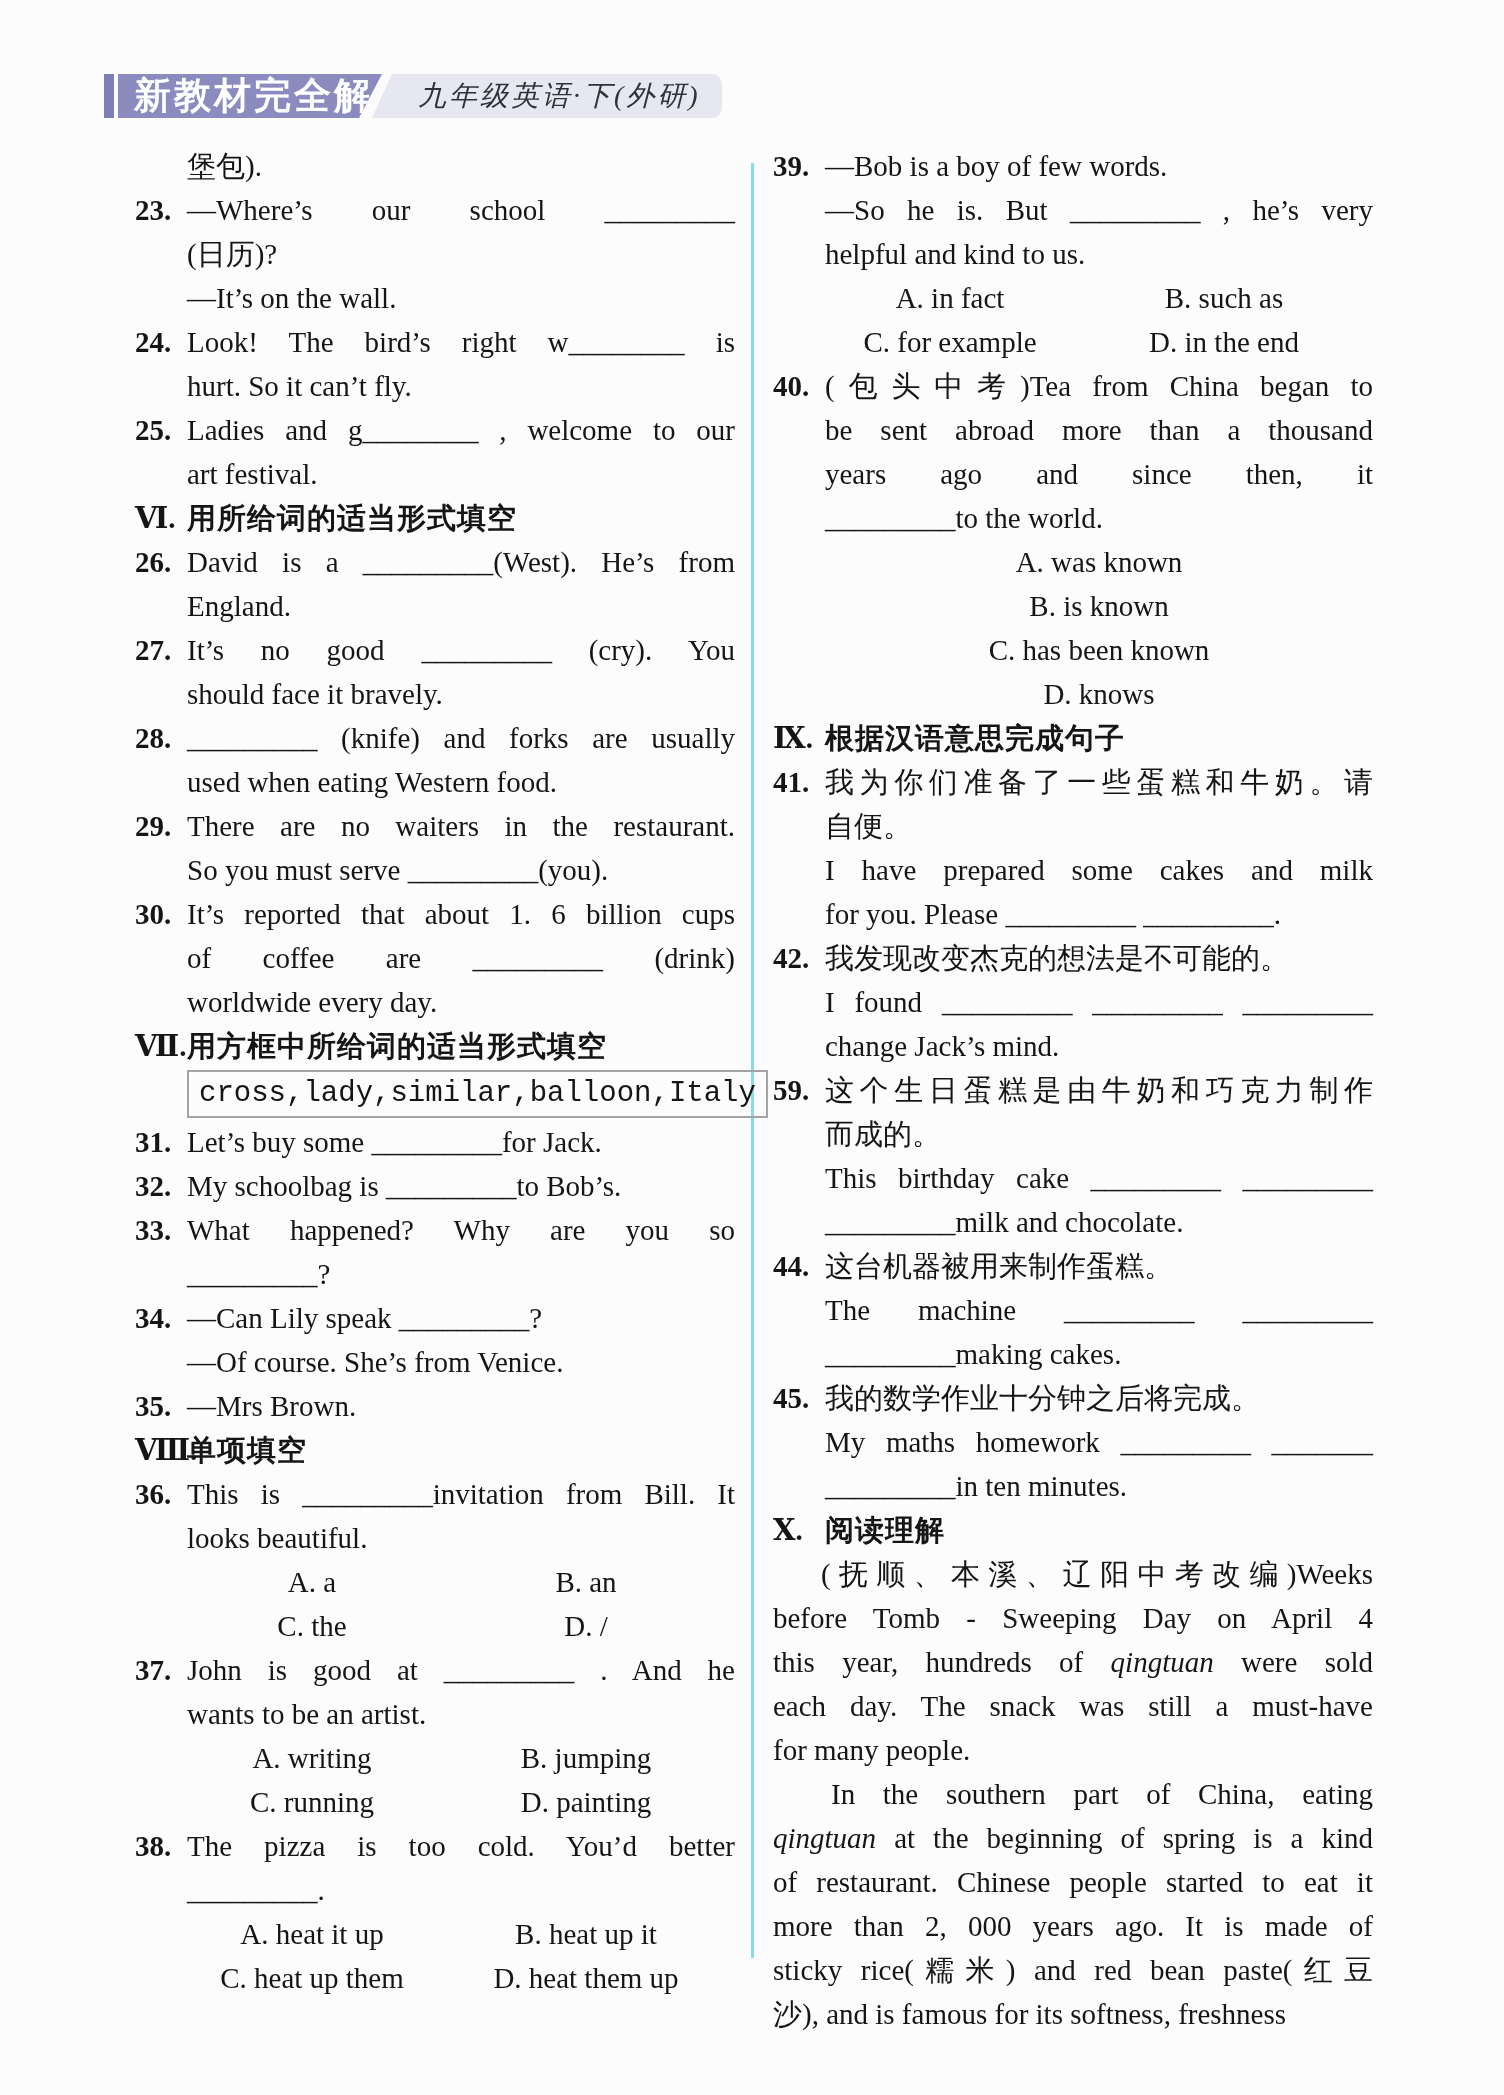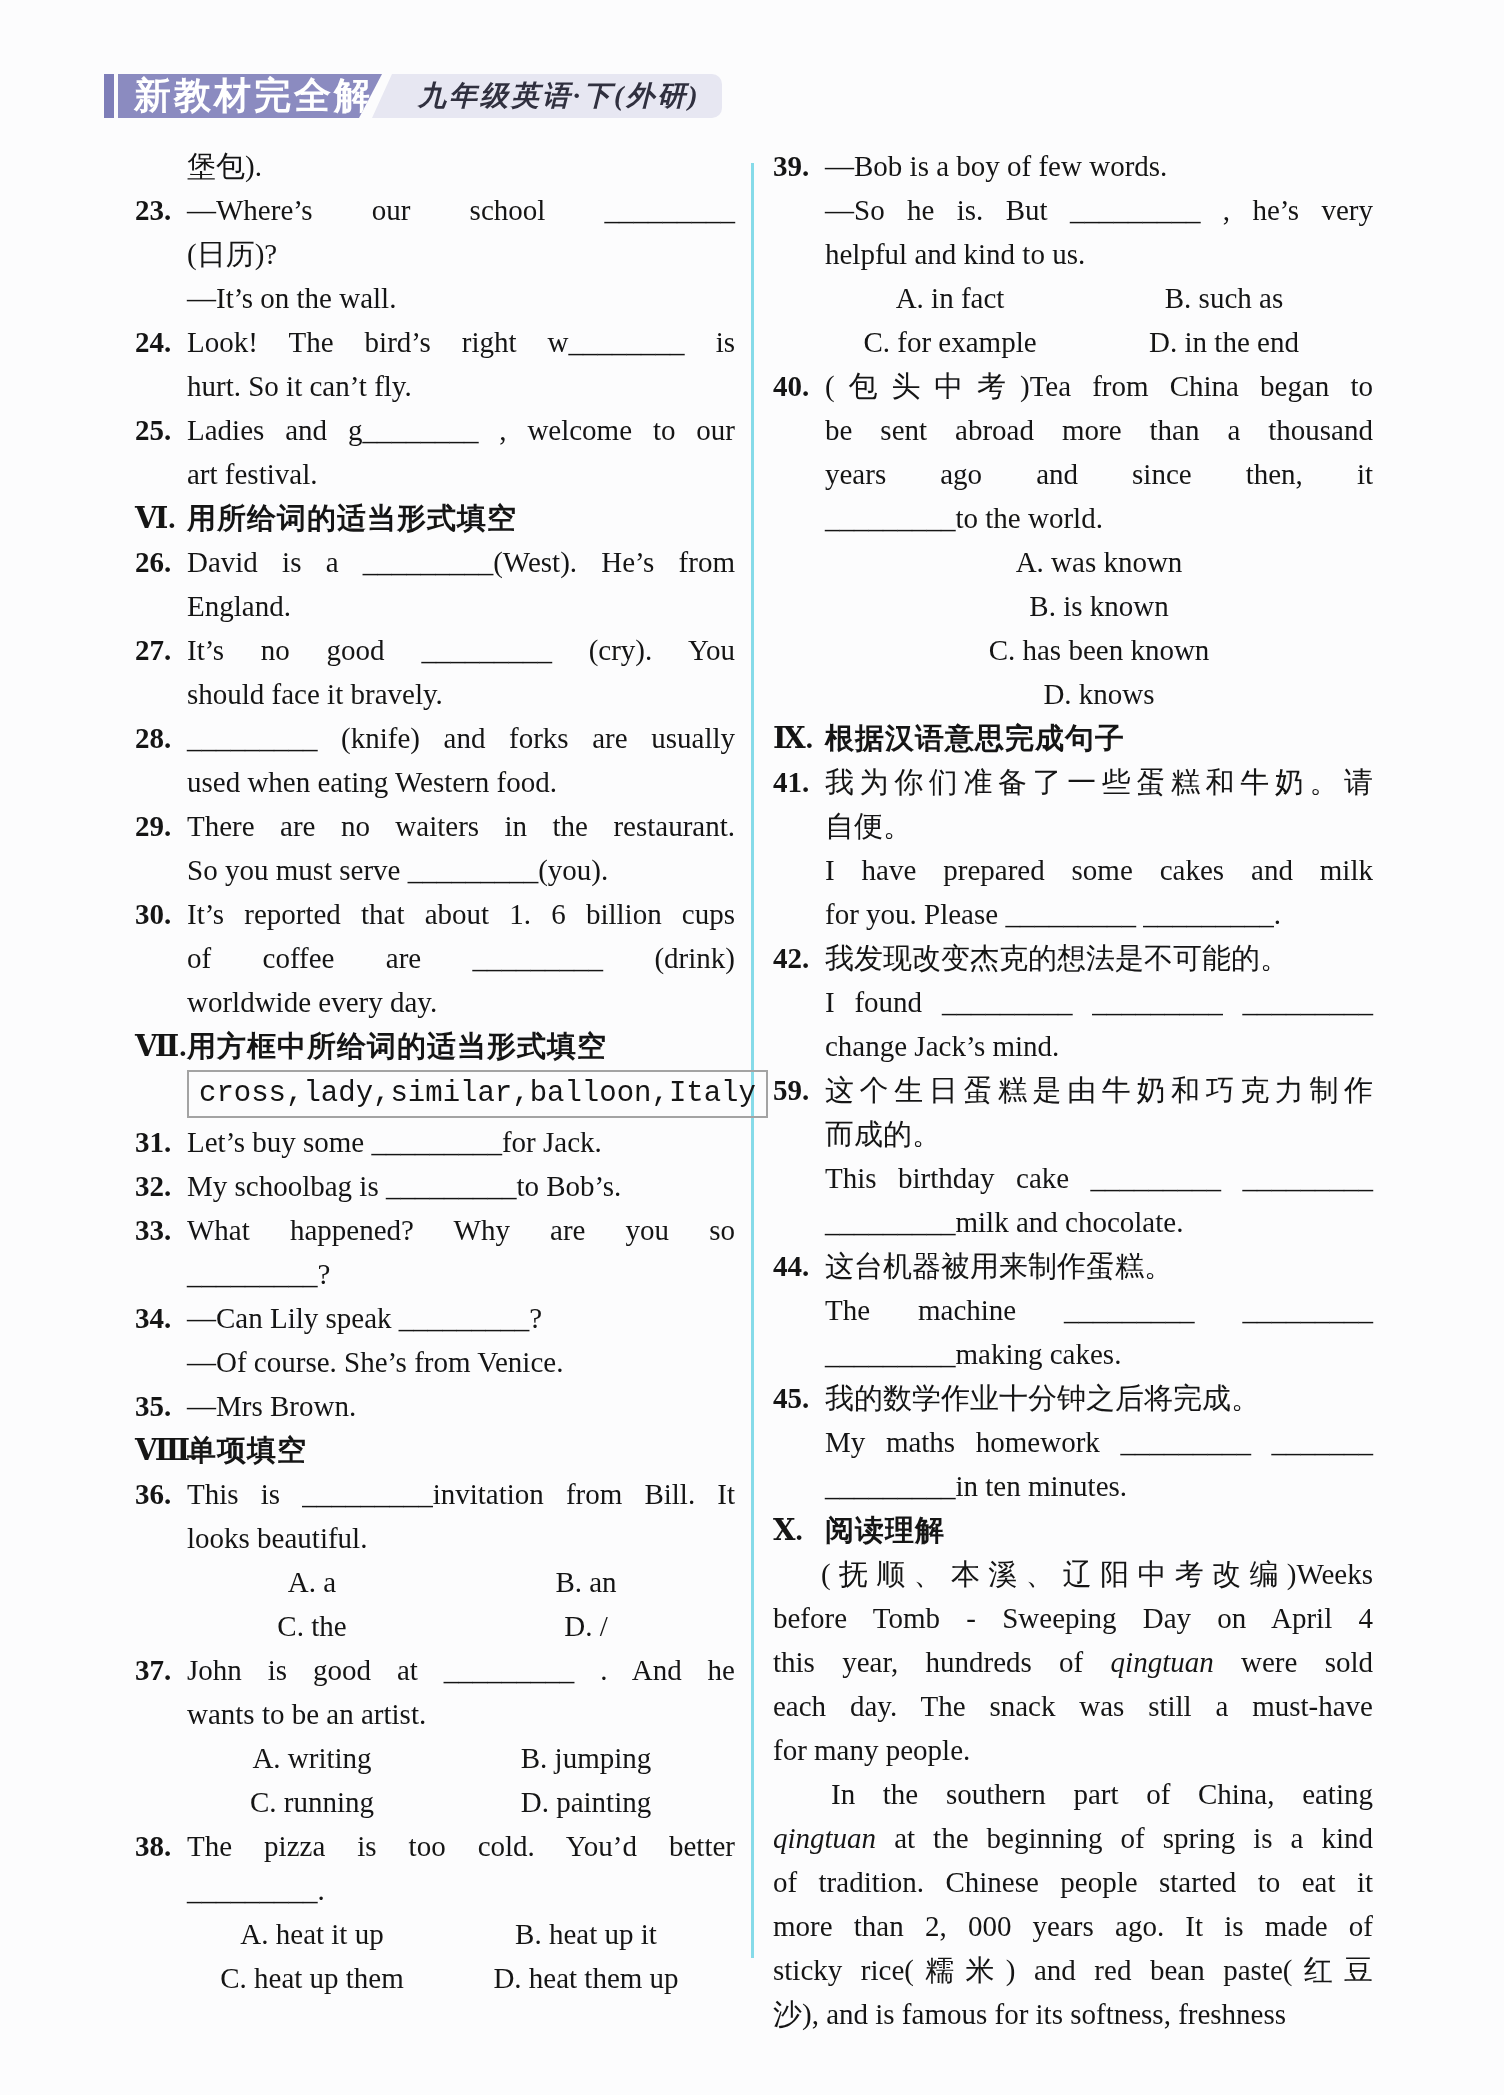--- a/index.html
+++ b/index.html
@@ -21,21 +21,20 @@
     font-weight:bold; font-size:37px; line-height:44px;
     padding-left:16px; letter-spacing:3px;
     clip-path:polygon(0 0,100% 0,calc(100% - 23px) 100%,0 100%);
   }
   .hdr-tab {
     position:absolute; left:372px; top:74px; width:350px; height:44px;
     font-size:28px; line-height:44px; padding-left:46px; letter-spacing:3px;
     clip-path:polygon(20px 0,100% 0,100% 100%,0 100%);
     border-radius:0 10px 10px 0;
     font-style:italic;
-    font-weight:bold;
   }
 
   .divider { position:absolute; left:751px; top:163px; width:3px; height:1795px; }
 
   
   .col { position:absolute; top:144px; width:600px; font-size:29px; line-height:44px; }
   #col-left { left:135px; }
   #col-right { left:773px; }
 
   .q { display:flex; }
@@ -299,19 +298,19 @@
       <div class="passage">
         <div class="line jfull" style="text-indent: 48px;">(抚顺、本溪、辽阳中考改编)Weeks</div>
         <div class="line jfull">before Tomb - Sweeping Day on April 4</div>
         <div class="line jfull">this year, hundreds of <i class="ital">qingtuan</i> were sold</div>
         <div class="line jfull">each day. The snack was still a must-have</div>
         <div class="line">for many people.</div>
       </div>
       <div class="passage">
         <div class="line jfull" style="text-indent: 58px;">In the southern part of China, eating</div>
         <div class="line jfull"><i class="ital">qingtuan</i> at the beginning of spring is a kind</div>
-        <div class="line jfull">of tradition. Chinese people started to eat it</div>
+        <div class="line jfull">of restaurant. Chinese people started to eat it</div>
         <div class="line jfull">more than 2, 000 years ago. It is made of</div>
         <div class="line jfull">sticky rice(糯米) and red bean paste(红豆</div>
         <div class="line">沙), and is famous for its softness, freshness</div>
       </div>
     </section>
 </div>
 
 </body></html>

